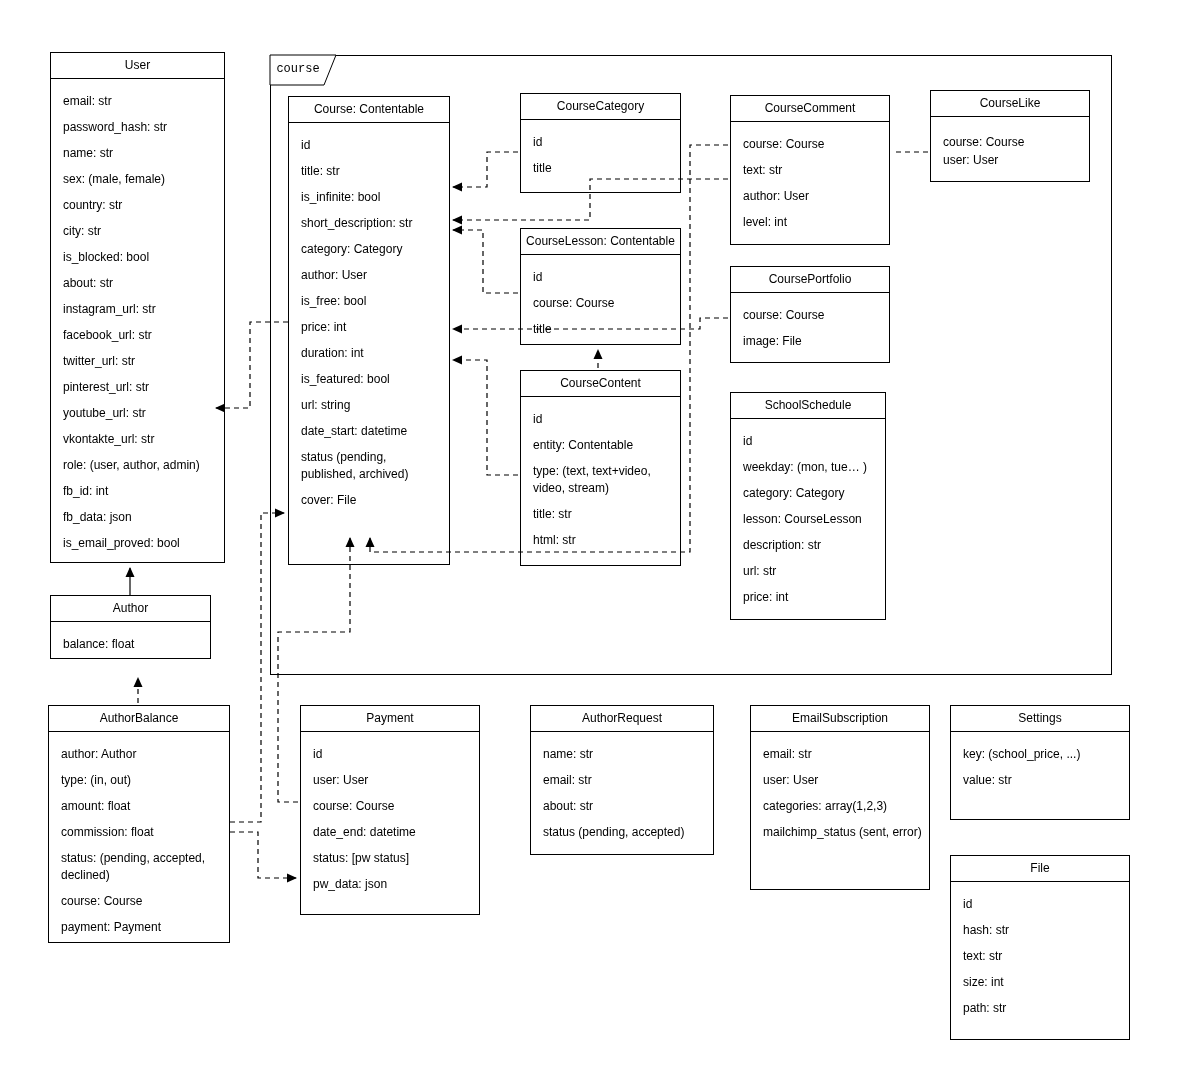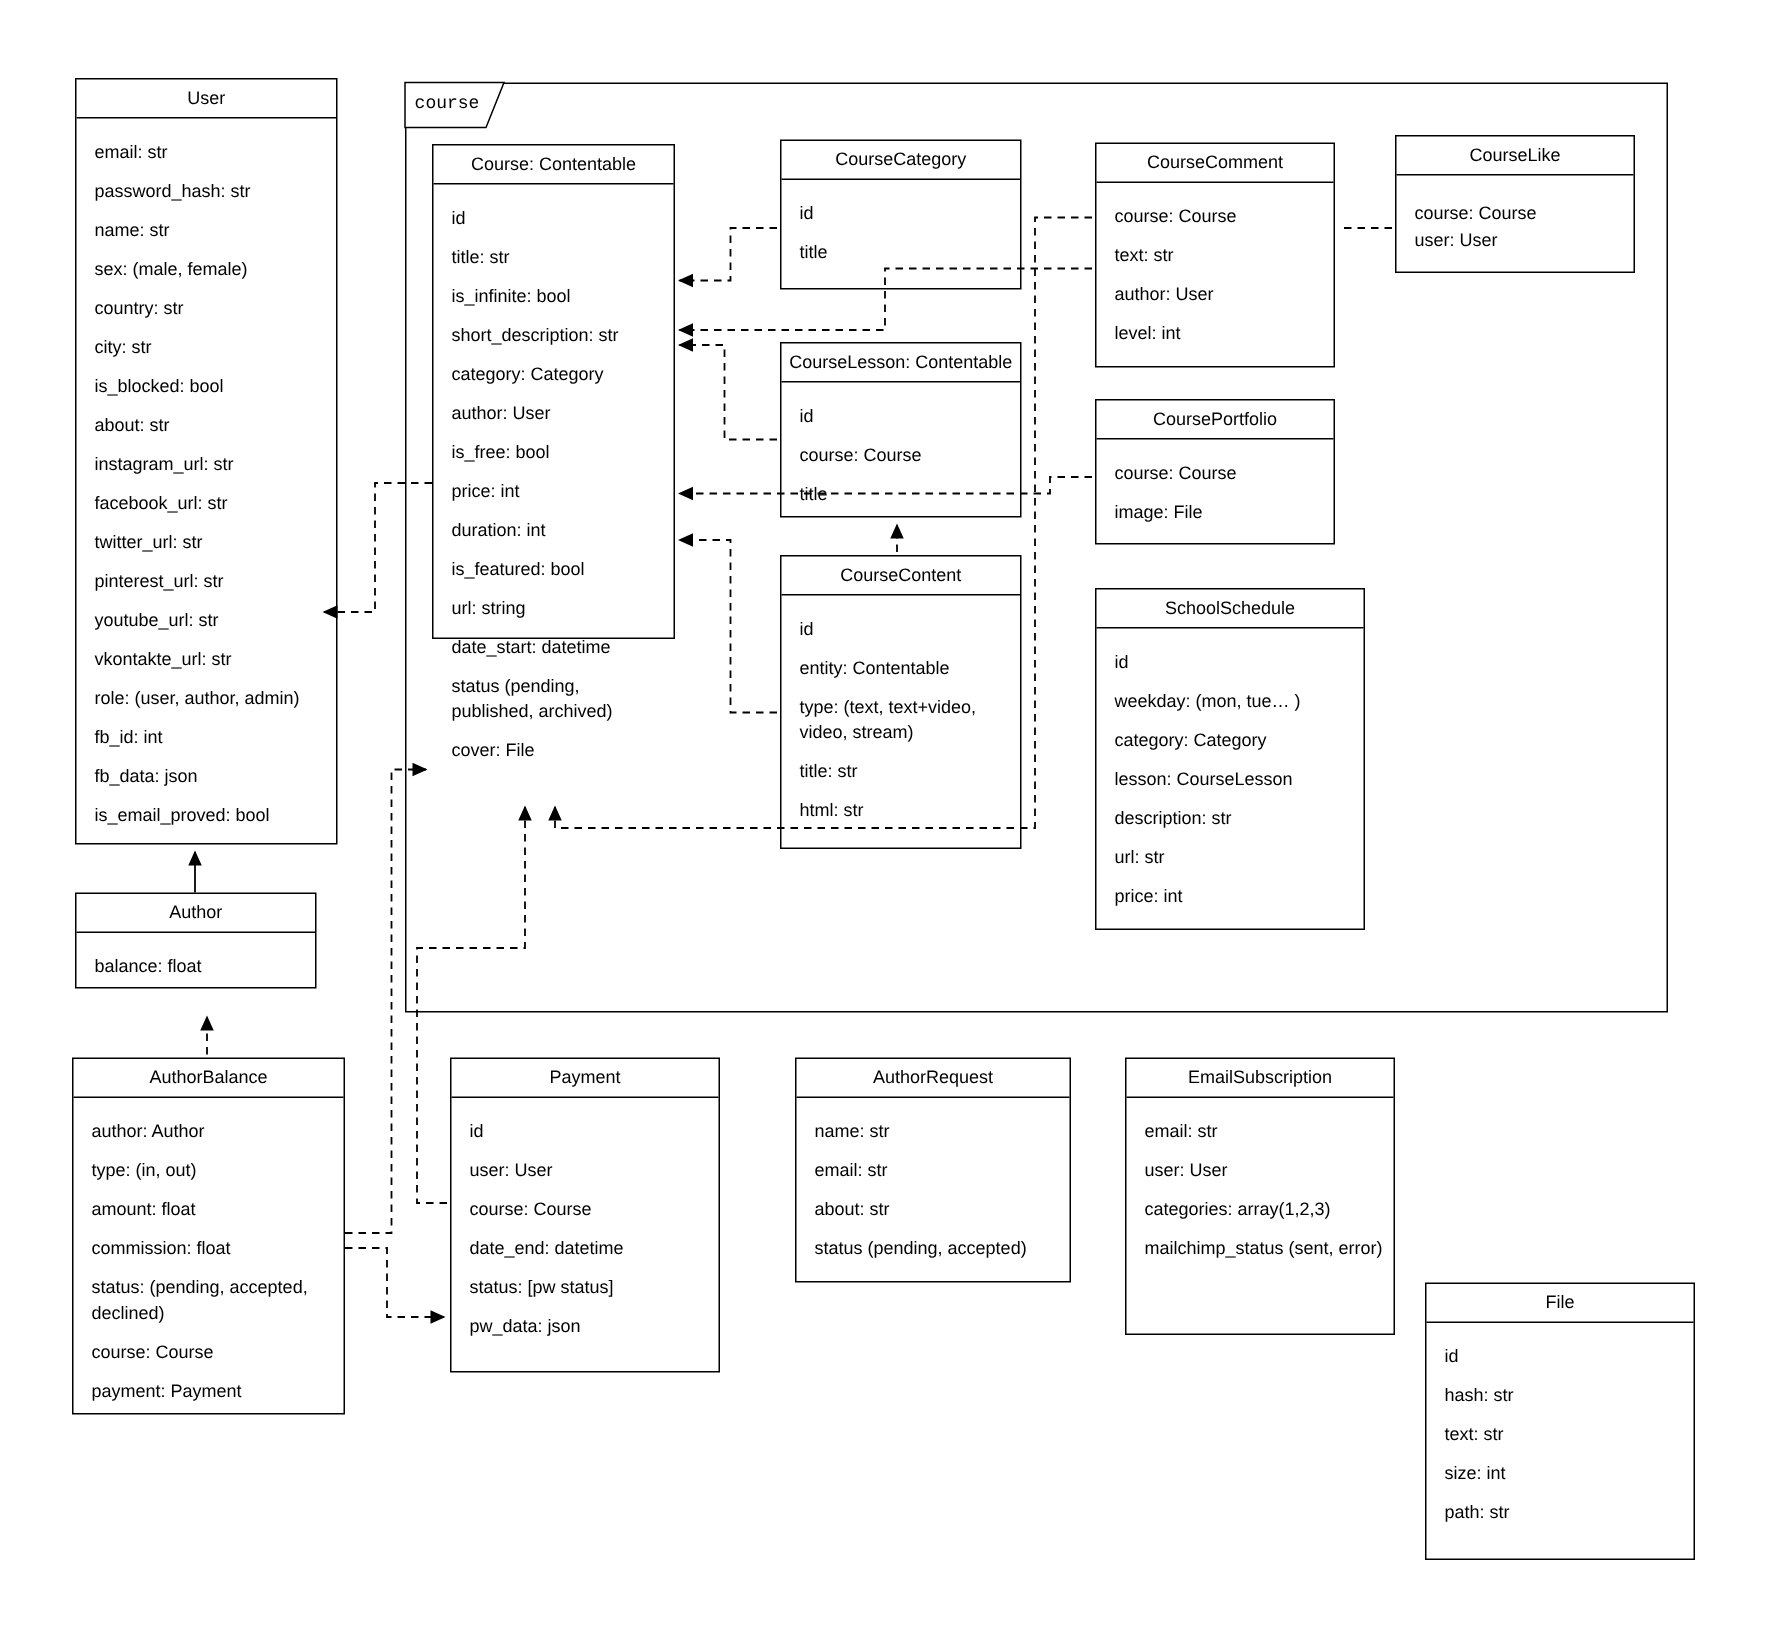--- a/index.html
+++ b/index.html
@@ -62,21 +62,21 @@
         <div class="attr-row">author: Author</div>
         <div class="attr-row">type: (in, out)</div>
         <div class="attr-row">amount: float</div>
         <div class="attr-row">commission: float</div>
         <div class="attr-row">status: (pending, accepted, declined)</div>
         <div class="attr-row">course: Course</div>
         <div class="attr-row">payment: Payment</div>
       </div>
   </div>
 
-  <div class="entity" style="left:288px;top:96px;width:162px;height:330px">
+  <div class="entity" style="left:288px;top:96px;width:162px;height:469px">
     <div class="entity-title">Course: Contentable</div>
     <div class="entity-body">
         <div class="attr-row">id</div>
         <div class="attr-row">title: str</div>
         <div class="attr-row">is_infinite: bool</div>
         <div class="attr-row">short_description: str</div>
         <div class="attr-row">category: Category</div>
         <div class="attr-row">author: User</div>
         <div class="attr-row">is_free: bool</div>
         <div class="attr-row">price: int</div>
@@ -136,21 +136,21 @@
   </div>
 
   <div class="entity" style="left:730px;top:266px;width:160px;height:97px">
     <div class="entity-title">CoursePortfolio</div>
     <div class="entity-body">
         <div class="attr-row">course: Course</div>
         <div class="attr-row">image: File</div>
       </div>
   </div>
 
-  <div class="entity" style="left:730px;top:392px;width:180px;height:228px">
+  <div class="entity" style="left:730px;top:392px;width:156px;height:228px">
     <div class="entity-title">SchoolSchedule</div>
     <div class="entity-body">
         <div class="attr-row">id</div>
         <div class="attr-row">weekday: (mon, tue… )</div>
         <div class="attr-row">category: Category</div>
         <div class="attr-row">lesson: CourseLesson</div>
         <div class="attr-row">description: str</div>
         <div class="attr-row">url: str</div>
         <div class="attr-row">price: int</div>
       </div>
@@ -181,20 +181,27 @@
   <div class="entity" style="left:750px;top:705px;width:180px;height:185px">
     <div class="entity-title">EmailSubscription</div>
     <div class="entity-body nowrap">
         <div class="attr-row">email: str</div>
         <div class="attr-row">user: User</div>
         <div class="attr-row">categories: array(1,2,3)</div>
         <div class="attr-row">mailchimp_status (sent, error)</div>
       </div>
   </div>
 
+  <div class="entity" style="left:950px;top:705px;width:180px;height:115px">
+    <div class="entity-title">Settings</div>
+    <div class="entity-body">
+        <div class="attr-row">key: (school_price, ...)</div>
+        <div class="attr-row">value: str</div>
+      </div>
+  </div>
 
   <div class="entity" style="left:950px;top:855px;width:180px;height:185px">
     <div class="entity-title">File</div>
     <div class="entity-body">
         <div class="attr-row">id</div>
         <div class="attr-row">hash: str</div>
         <div class="attr-row">text: str</div>
         <div class="attr-row">size: int</div>
         <div class="attr-row">path: str</div>
       </div>

